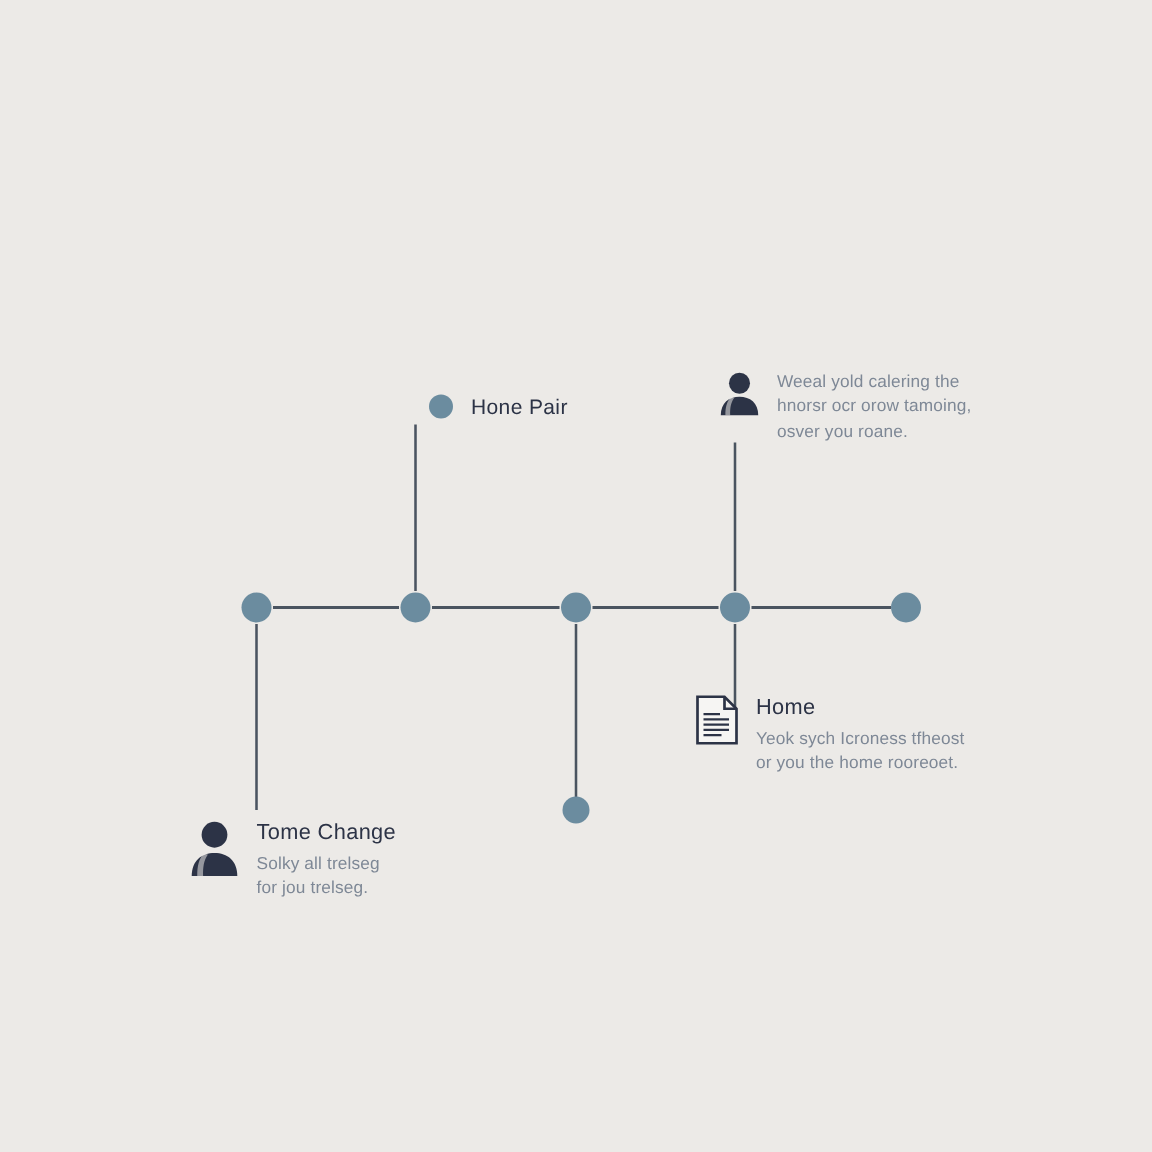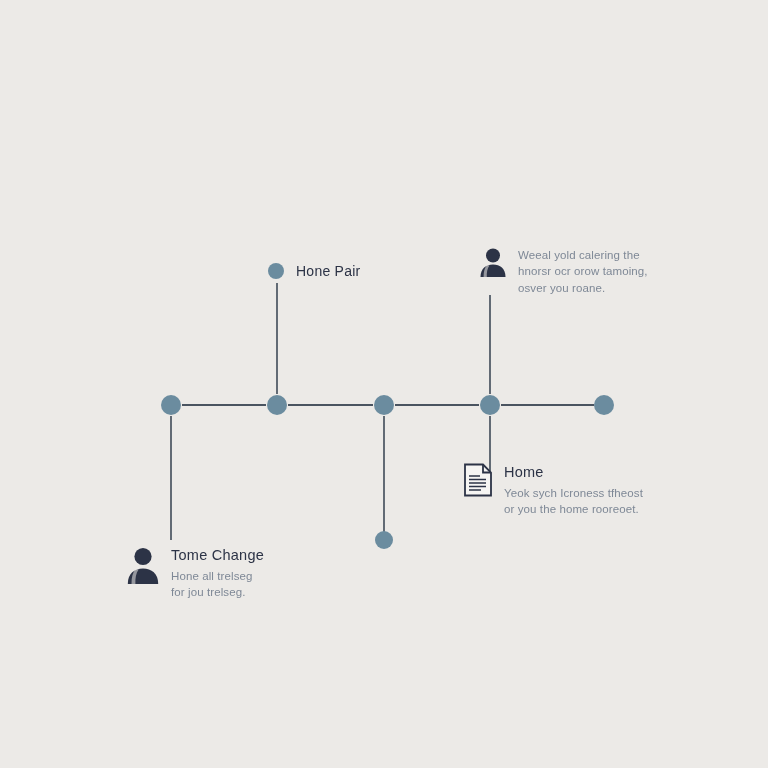--- a/index.html
+++ b/index.html
@@ -69,20 +69,21 @@
     line-height: 1.42;
     letter-spacing: 0.1px;
     margin-top: 2px;
     white-space: nowrap;
   }
   .inline-label {
     position: absolute;
     display: flex;
     align-items: flex-end;
     gap: 12px;
+    margin-left: 18px;
   }
   .inline-label .dot {
     width: 16px;
     height: 16px;
     border-radius: 50%;
     background: #6b8c9f;
     flex: 0 0 auto;
   }
   .inline-label .txt {
     font-size: 14px;
@@ -174,19 +175,19 @@
     <span class="cluster-icon">
       <svg width="34" height="38" viewBox="0 0 34 38" xmlns="http://www.w3.org/2000/svg">
         <circle cx="17" cy="10.5" r="8.6" fill="#2c3346"></circle>
         <path d="M1.8 38 C1.8 27.6 8.5 22.6 17 22.6 C25.5 22.6 32.2 27.6 32.2 38 Z" fill="#2c3346"></path>
         <path d="M12.6 23.6 C9.9 27.3 9.2 32.2 9.4 38 L5.5 38 C5.4 31.3 6.7 26.4 9.7 23.1 Z" fill="#eceae7" opacity="0.55"></path>
       </svg>
     </span>
     <span class="cluster-body">
       <span class="cluster-title">Tome Change</span>
       <span class="cluster-desc">
-        <span class="desc-line">Hone all trelseg</span>
+        <span class="desc-line">Solky all trelseg</span>
         <span class="desc-line">for jou trelseg.</span>
       </span>
     </span>
   </div>
 
 </div>
 
 </body></html>

